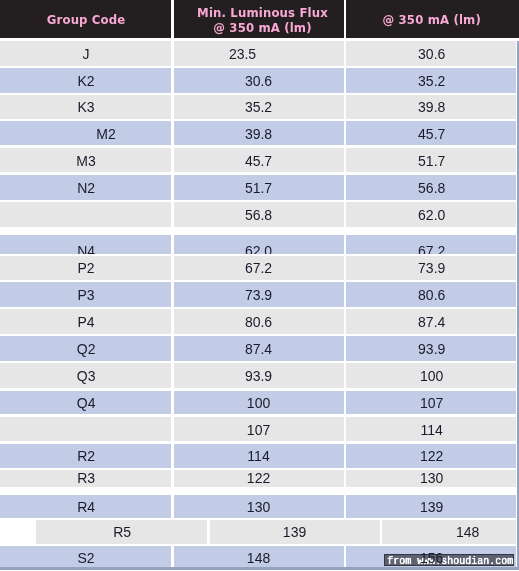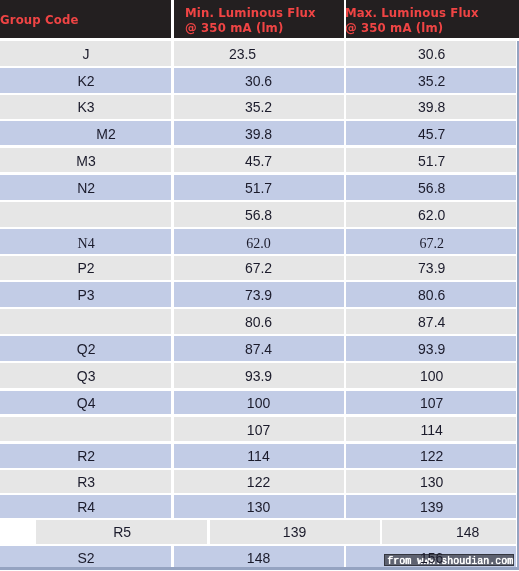--- a/index.html
+++ b/index.html
@@ -3,23 +3,23 @@
 <meta charset="utf-8">
 <style>
   html,body{margin:0;padding:0;}
   body{width:519px;height:571px;overflow:hidden;background:#ffffff;
        font-family:"Liberation Sans",sans-serif;}
   #sheet{position:relative;width:519px;height:571px;overflow:hidden;background:#ffffff;}
 
   
   #thead{position:absolute;left:0;top:0;width:519px;height:38px;background:#231f20;}
   #thead .hcell{position:absolute;top:0.6px;height:38px;display:flex;flex-direction:column;
-       align-items:flex-start;justify-content:center;
+       align-items:center;justify-content:center;
        font-family:"DejaVu Sans Condensed","DejaVu Sans",sans-serif;font-weight:bold;
-       font-size:13px;line-height:15px;letter-spacing:0.15px;color:#ef4444;
+       font-size:13px;line-height:15px;letter-spacing:0.15px;color:#f9a8d4;
        transform:translateZ(0);}
   #thead .vsep{position:absolute;top:0;height:38px;width:2.5px;background:#ffffff;}
 
   
   .row{position:absolute;left:0;width:519px;}
   .row .band{position:absolute;left:0;top:0;width:519px;height:100%;}
   .row .cell{position:absolute;top:0.6px;height:100%;display:flex;align-items:center;
        justify-content:center;font-size:14px;color:#1b1b2b;transform:translateZ(0);}
   .row .vsep{position:absolute;top:0;height:100%;width:2.5px;background:#ffffff;}
   .hsep{position:absolute;left:0;width:519px;height:2.7px;background:#ffffff;}
@@ -45,21 +45,20 @@
 
   <div id="thead">
     <div class="hcell" id="h0" style="left: 0px; width: 172.2px;">
       <span>Group Code</span>
     </div>
     <div class="hcell" id="h1" style="left: 185px; width: 155px;">
       <span>Min. Luminous Flux</span>
       <span>@ 350 mA (lm)</span>
     </div>
     <div class="hcell" id="h2" style="left: 344.9px; width: 173.6px;">
-      <span>Max. Luminous Flux</span>
       <span>@ 350 mA (lm)</span>
     </div>
     <div class="vsep" style="left:171.0px"></div>
     <div class="vsep" style="left:343.7px"></div>
   </div>
 
   <div id="rows">
       <div class="row" style="top: 41px; height: 25.8px;">
         <div class="band" style="background: rgb(230, 230, 230);"></div>
         <div class="cell" style="left: 0px; width: 172.2px;">J</div>
@@ -114,21 +113,21 @@
       </div>
       <div class="hsep" style="top: 172.4px;"></div>
       <div class="row" style="top: 200.9px; height: 27px;">
         <div class="band" style="background: rgb(230, 230, 230);"></div>
         <div class="cell" style="left: 172.2px; width: 172.7px;">56.8</div>
         <div class="cell" style="left: 344.9px; width: 173.6px;">62.0</div>
         <div class="vsep" style="left: 171px;"></div>
         <div class="vsep" style="left: 343.7px;"></div>
       </div>
       <div class="hsep" style="top: 199.6px;"></div>
-      <div class="row" style="top: 228px; height: 31px; font-family: Liberation Serif, serif;">
+      <div class="row" style="top: 235px; height: 31px;">
         <div class="band" style="background: rgb(194, 204, 230);"></div>
         <div class="cell" style="left: 0px; width: 172.2px;">N4</div>
         <div class="cell" style="left: 172.2px; width: 172.7px;">62.0</div>
         <div class="cell" style="left: 344.9px; width: 173.6px;">67.2</div>
         <div class="vsep" style="left: 171px;"></div>
         <div class="vsep" style="left: 343.7px;"></div>
       </div>
       <div class="hsep" style="top: 226.6px;"></div>
       <div class="row" style="top: 254.9px; height: 25.9px;">
         <div class="band" style="background: rgb(230, 230, 230);"></div>
@@ -143,20 +142,21 @@
         <div class="band" style="background: rgb(194, 204, 230);"></div>
         <div class="cell" style="left: 0px; width: 172.2px;">P3</div>
         <div class="cell" style="left: 172.2px; width: 172.7px;">73.9</div>
         <div class="cell" style="left: 344.9px; width: 173.6px;">80.6</div>
         <div class="vsep" style="left: 171px;"></div>
         <div class="vsep" style="left: 343.7px;"></div>
       </div>
       <div class="hsep" style="top: 279.5px;"></div>
       <div class="row" style="top: 307.8px; height: 27.1px;">
         <div class="band" style="background: rgb(230, 230, 230);"></div>
+        <div class="cell" style="left: 0px; width: 172.2px;">P4</div>
         <div class="cell" style="left: 172.2px; width: 172.7px;">80.6</div>
         <div class="cell" style="left: 344.9px; width: 173.6px;">87.4</div>
         <div class="vsep" style="left: 171px;"></div>
         <div class="vsep" style="left: 343.7px;"></div>
       </div>
       <div class="hsep" style="top: 306.5px;"></div>
       <div class="row" style="top: 334.9px; height: 27.1px;">
         <div class="band" style="background: rgb(194, 204, 230);"></div>
         <div class="cell" style="left: 0px; width: 172.2px;">Q2</div>
         <div class="cell" style="left: 172.2px; width: 172.7px;">87.4</div>
@@ -193,21 +193,21 @@
       <div class="hsep" style="top: 414.1px;"></div>
       <div class="row" style="top: 442.7px; height: 26.1px;">
         <div class="band" style="background: rgb(194, 204, 230);"></div>
         <div class="cell" style="left: 0px; width: 172.2px;">R2</div>
         <div class="cell" style="left: 172.2px; width: 172.7px;">114</div>
         <div class="cell" style="left: 344.9px; width: 173.6px;">122</div>
         <div class="vsep" style="left: 171px;"></div>
         <div class="vsep" style="left: 343.7px;"></div>
       </div>
       <div class="hsep" style="top: 441.4px;"></div>
-      <div class="row" style="top: 468.8px; height: 25px;">
+      <div class="row" style="top: 468.8px; height: 18px;">
         <div class="band" style="background: rgb(230, 230, 230);"></div>
         <div class="cell" style="left: 0px; width: 172.2px;">R3</div>
         <div class="cell" style="left: 172.2px; width: 172.7px;">122</div>
         <div class="cell" style="left: 344.9px; width: 173.6px;">130</div>
         <div class="vsep" style="left: 171px;"></div>
         <div class="vsep" style="left: 343.7px;"></div>
       </div>
       <div class="hsep" style="top: 467.5px;"></div>
       <div class="row" style="top: 493.8px; height: 25.1px;">
         <div class="band" style="background: rgb(194, 204, 230);"></div>

